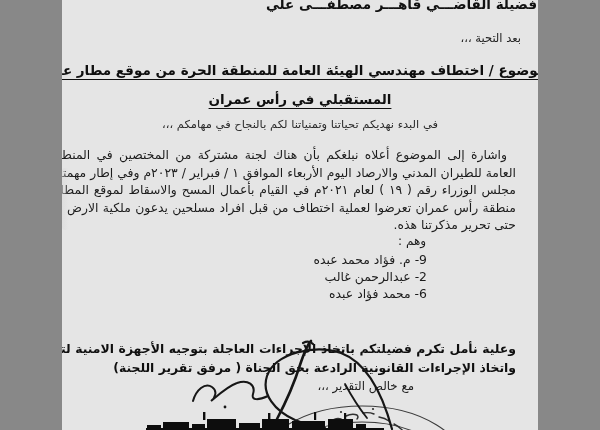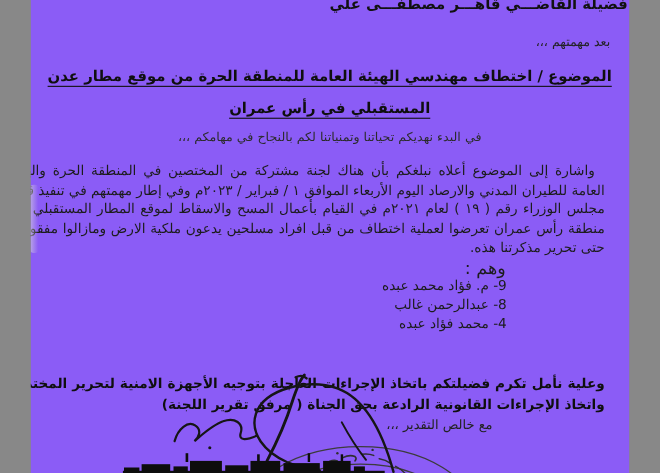--- a/index.html
+++ b/index.html
@@ -1,20 +1,20 @@
 <!DOCTYPE html>
 <html lang="ar" dir="rtl"><head>
 <meta charset="utf-8">
 <style>
   html,body{margin:0;padding:0;background:#888;}
   .page{
     position:relative;
-    width:544px;height:430px;
+    width:476px;height:430px;
     margin:0 auto;
-    background:#8b5cf6;
+    background:#e5e5e5;
     overflow:hidden;
     direction:rtl;
     font-family:"DejaVu Sans",sans-serif;
     color:#1a1a1a;
   }
   .addressee{
     position:absolute;top:-4px;right:1px;
     font-size:13.5px;font-weight:700;
     white-space:nowrap;
     color:#111;
@@ -41,21 +41,21 @@
     white-space:nowrap;letter-spacing:-.2px;
   }
   .body-par{
     position:absolute;top:146px;right:22px;width:541px;
     font-size:12.4px;line-height:17.5px;
     text-align:justify;text-justify:inter-word;
     text-indent:9px;color:#1c1c1c;
   }
   .list-intro{
     position:absolute;top:234px;right:112px;
-    font-size:16px;color:#1c1c1c;white-space:nowrap;
+    font-size:12px;color:#1c1c1c;white-space:nowrap;
   }
   .victims{
     position:absolute;top:251px;right:111px;
     font-size:12.4px;color:#1c1c1c;
   }
   .victims .victim{line-height:17px;white-space:nowrap;}
   .closing{
     position:absolute;top:340px;right:22px;width:557px;
     font-size:12.4px;font-weight:700;color:#0f0f0f;
     line-height:18.5px;text-align:justify;text-justify:inter-word;
@@ -71,37 +71,37 @@
     opacity:.55;border-radius:3px;
   }
 </style>
 </head>
 <body>
 
 <div class="page">
 
   <div class="addressee">فضيلة القاضـــي قاهـــر مصطفـــى علي</div>
 
-  <div class="salutation">بعد مهمتهم ،،،</div>
+  <div class="salutation">بعد التحية ،،،</div>
 
   <div class="subject">
     <div class="sline">الموضوع / اختطاف مهندسي الهيئة العامة للمنطقة الحرة من موقع مطار عدن</div>
     <div class="sline">المستقبلي في رأس عمران</div>
   </div>
 
   <div class="greeting">في البدء نهديكم تحياتنا وتمنياتنا لكم بالنجاح في مهامكم ،،،</div>
 
   <div class="body-par">واشارة إلى الموضوع أعلاه نبلغكم بأن هناك لجنة مشتركة من المختصين في المنطقة الحرة والهيئة العامة للطيران المدني والارصاد اليوم الأربعاء الموافق ١ / فبراير / ٢٠٢٣م وفي إطار مهمتهم في تنفيذ قرار مجلس الوزراء رقم ( ١٩ ) لعام ٢٠٢١م في القيام بأعمال المسح والاسقاط لموقع المطار المستقبلي في منطقة رأس عمران تعرضوا لعملية اختطاف من قبل افراد مسلحين يدعون ملكية الارض ومازالوا مفقودين حتى تحرير مذكرتنا هذه.</div>
 
   <div class="list-intro">وهم :</div>
 
   <div class="victims">
       <div class="victim">9- م. فؤاد محمد عبده</div>
-      <div class="victim">8- عبدالرحمن غالب</div>
-      <div class="victim">4- محمد فؤاد عبده</div>
+      <div class="victim">2- عبدالرحمن غالب</div>
+      <div class="victim">6- محمد فؤاد عبده</div>
     </div>
 
   <div class="closing">وعلية نأمل تكرم فضيلتكم باتخاذ الإجراءات العاجلة بتوجيه الأجهزة الامنية لتحرير المختطفين واتخاذ الإجراءات القانونية الرادعة بحق الجناة ( مرفق تقرير اللجنة)</div>
 
   <div class="signoff">مع خالص التقدير ،،،</div>
 
   <div class="artifact"></div>
 
   <svg class="sig-svg" viewBox="0 335 600 95" aria-hidden="true">
 

